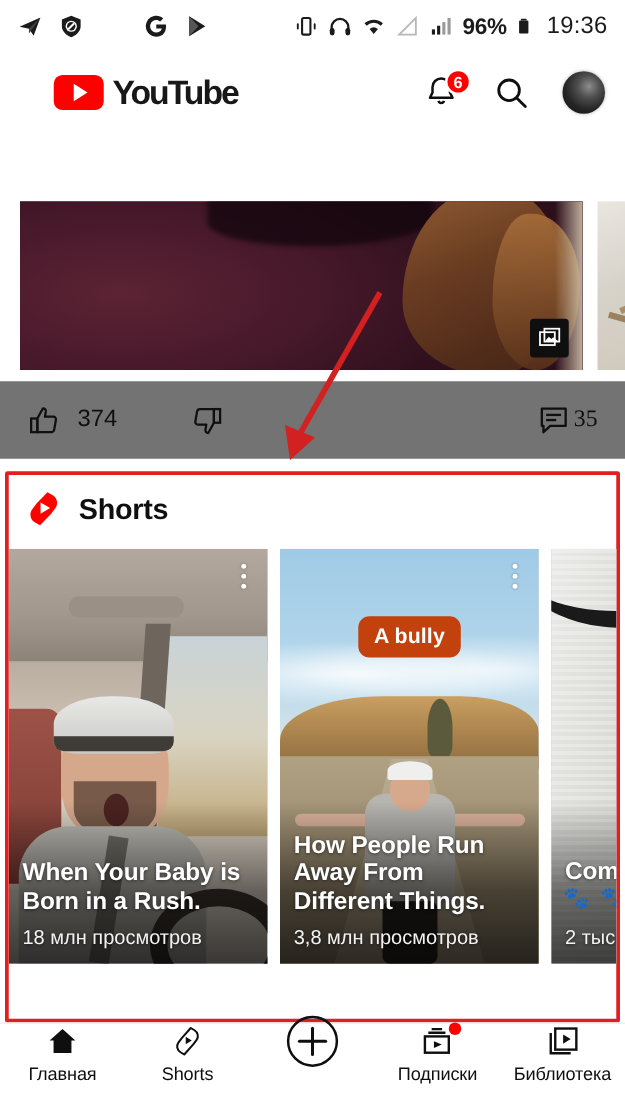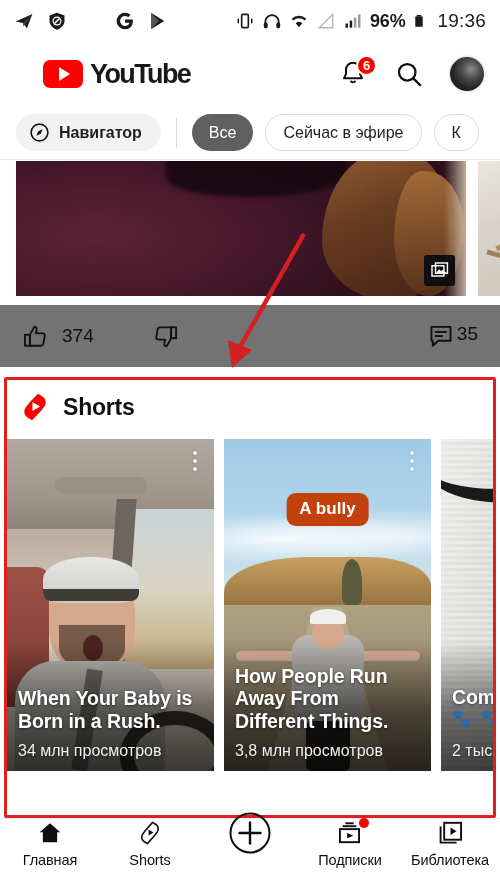--- a/index.html
+++ b/index.html
@@ -250,21 +250,21 @@
     align-items: center;
     padding: 0 22px;
   }
   .eng-group { display: flex; align-items: center; gap: 13px; }
   .eng-count {
     font-size: 19px;
     color: #0f0f0f;
     font-weight: 400;
   }
   .eng-spacer { width: 58px; }
-  .eng-right { margin-left: auto; display: flex; align-items: flex-start; gap: 3px; }
+  .eng-right { margin-left: auto; display: flex; align-items: center; gap: 3px; font-family: Liberation Serif, serif; }
 
   
   .annot-box {
     position: absolute;
     left: 4px; top: 377px;
     width: 492px;
     height: 441px;
     border: 3px solid #e02020;
     background: #ffffff;
     border-radius: 2px;
@@ -615,39 +615,20 @@
 
       <svg width="30" height="30" viewBox="0 0 24 24">
         <circle cx="10.6" cy="10.6" r="6.6" fill="none" stroke="#0f0f0f" stroke-width="1.8"></circle>
         <line x1="15.5" y1="15.5" x2="21" y2="21" stroke="#0f0f0f" stroke-width="1.8" stroke-linecap="round"></line>
       </svg>
 
       <span class="avatar"></span>
     </div>
   </div>
 
-  <div class="chips-row">
-    <div class="chip navigator">
-      <svg class="compass" viewBox="0 0 24 24">
-        <circle cx="12" cy="12" r="9.6" fill="none" stroke="#0f0f0f" stroke-width="1.8"></circle>
-        <path d="M15.6 8.4 L10.6 10.6 L8.4 15.6 L13.4 13.4 Z" fill="#0f0f0f"></path>
-      </svg>
-      <span>Навигатор</span>
-    </div>
-    <span class="chip-sep"></span>
-    <div class="chip active">
-      <span>Все</span>
-    </div>
-    <div class="chip outline" style="margin-left:12px">
-      <span>Сейчас в эфире</span>
-    </div>
-    <div class="chip outline" style="margin-left:12px">
-      <span>К</span>
-    </div>
-  </div>
 
   <div class="feed-item">
     <div class="feed-thumb">
       <div class="dark-top"></div>
       <div class="hair"></div>
       <div class="hair2"></div>
       <div class="edge-light"></div>
       <div class="multi-img-badge">
         <svg width="19" height="19" viewBox="0 0 24 24">
           <rect x="2.5" y="6" width="15" height="13" fill="none" stroke="#fff" stroke-width="1.8"></rect>
@@ -720,21 +701,21 @@
             <div class="belt"></div>
             <div class="wheel"></div>
         </div>
         <div class="kebab">
             <span></span>
             <span></span>
             <span></span>
           </div>
         <div class="overlay-grad"></div>
         <div class="short-title">When Your Baby is Born in a Rush.</div>
-        <div class="short-views">34 млн просмотров</div>
+        <div class="short-views">18 млн просмотров</div>
       </div>
 
       <div class="short-card">
         <div class="art-road">
           <div class="clouds"></div>
           <div class="trees"></div>
             <div class="tree-dark"></div>
           <div class="ground"></div>
             <div class="road"></div>
           <div class="arms"></div>

